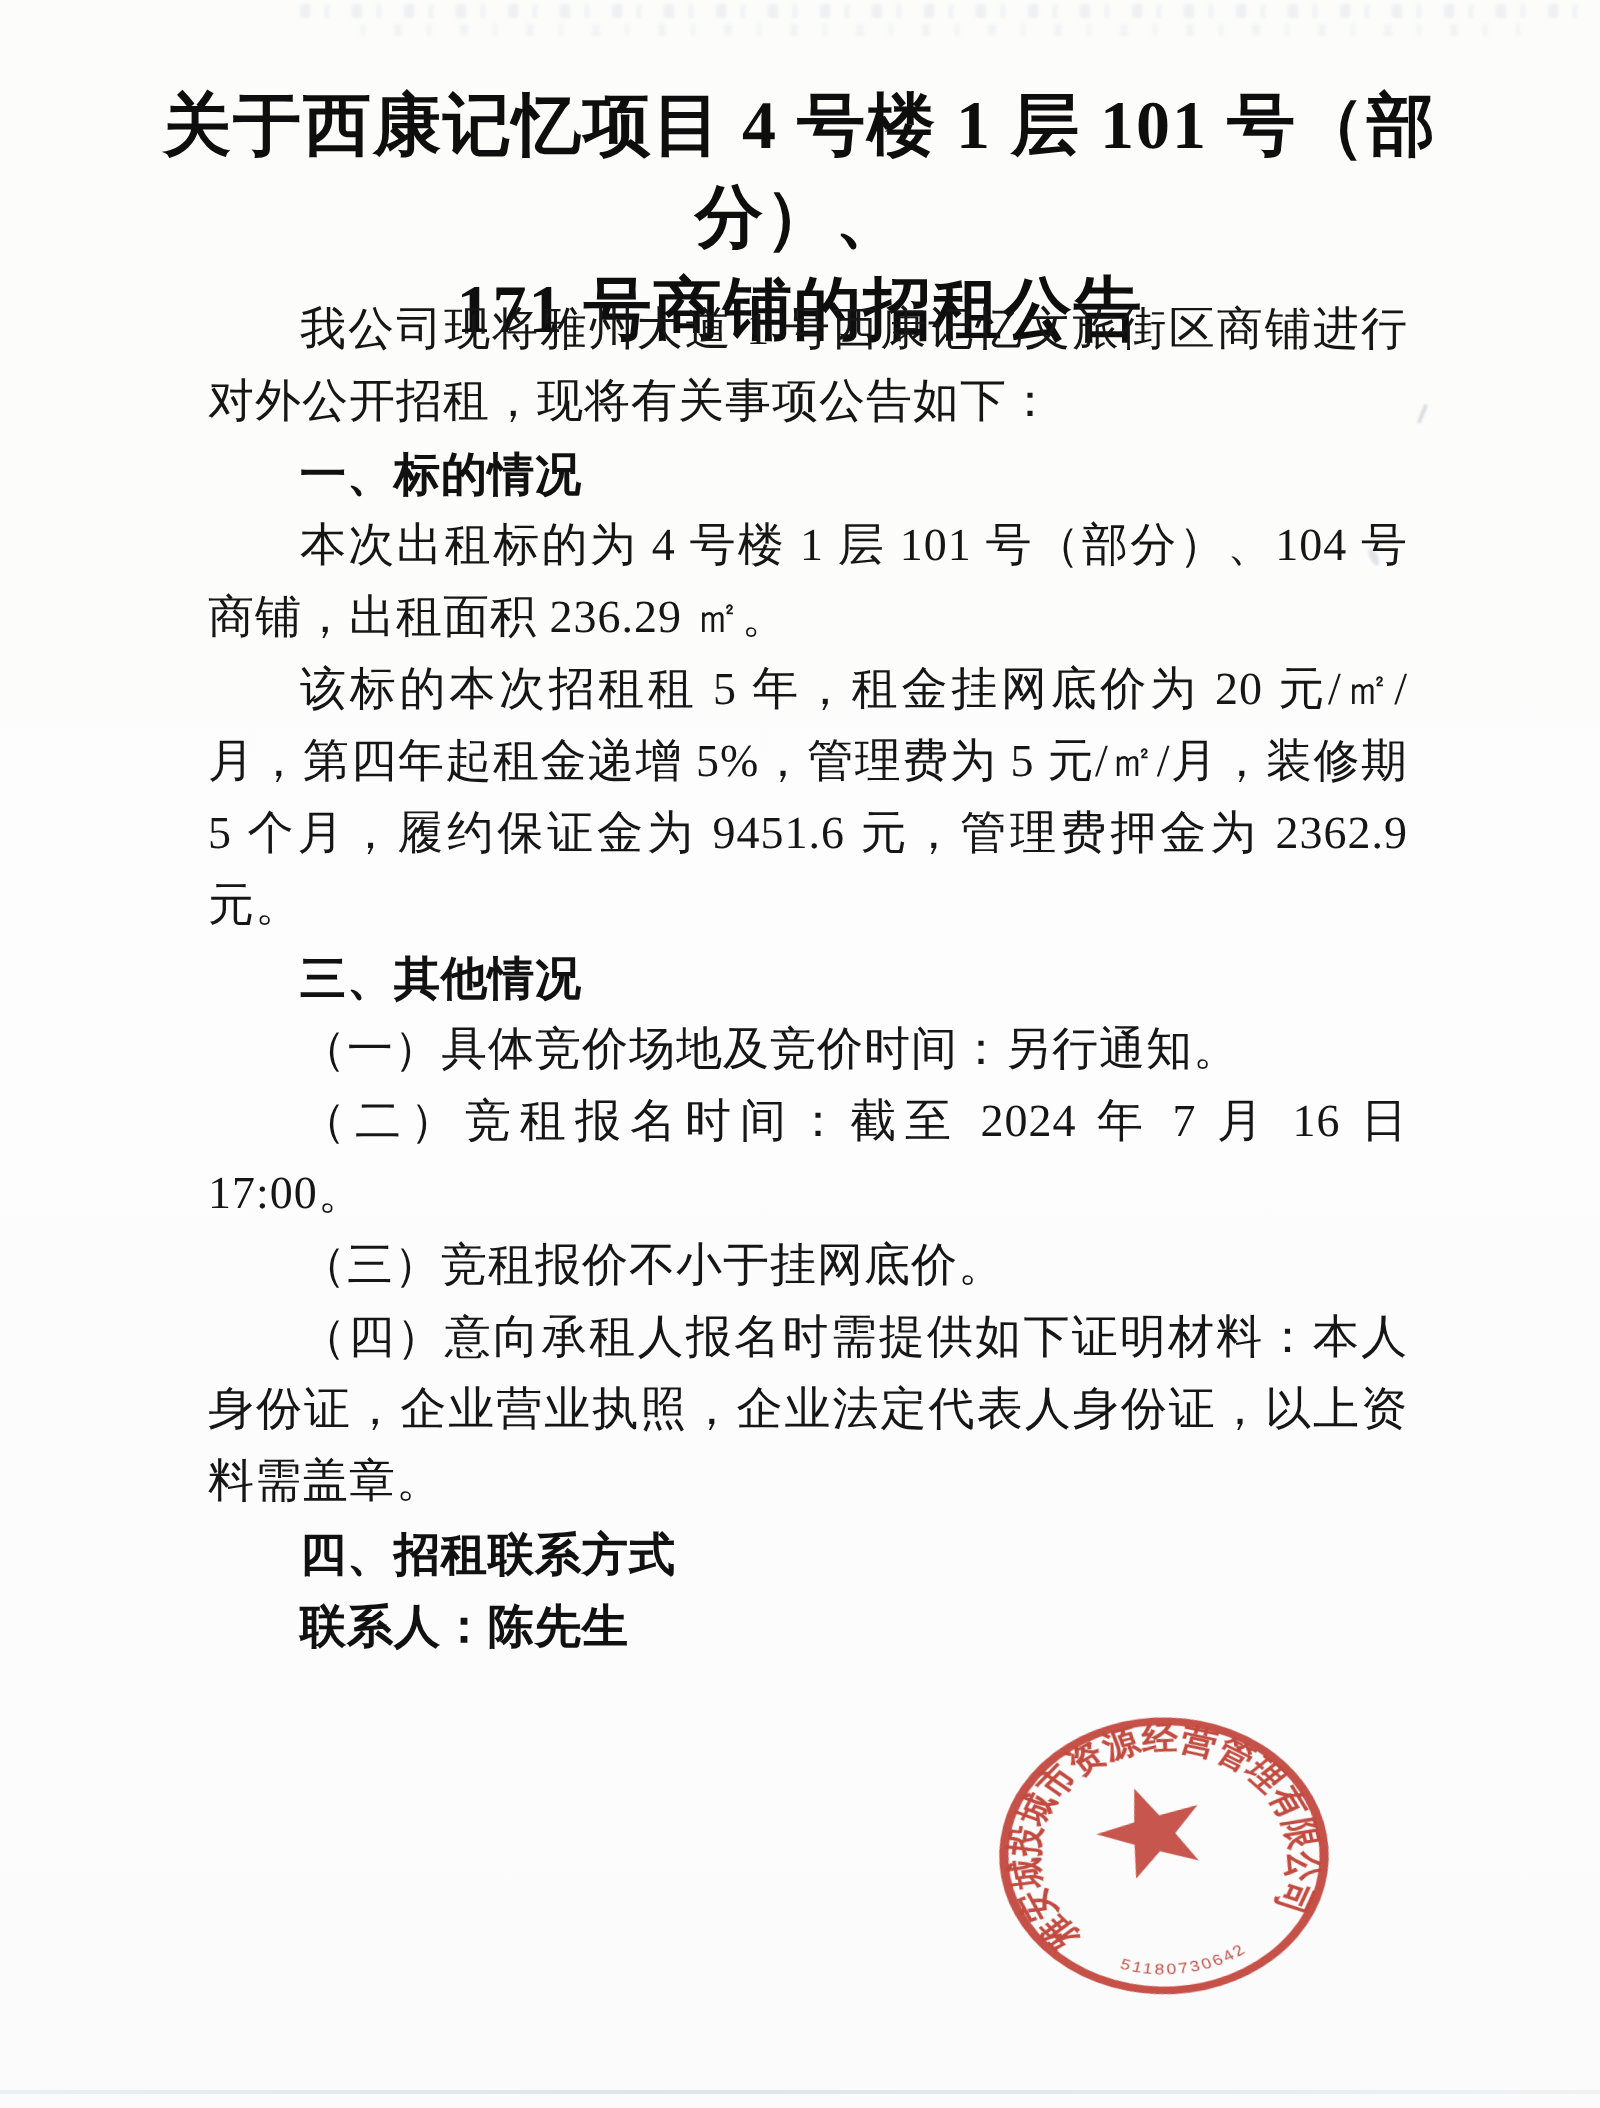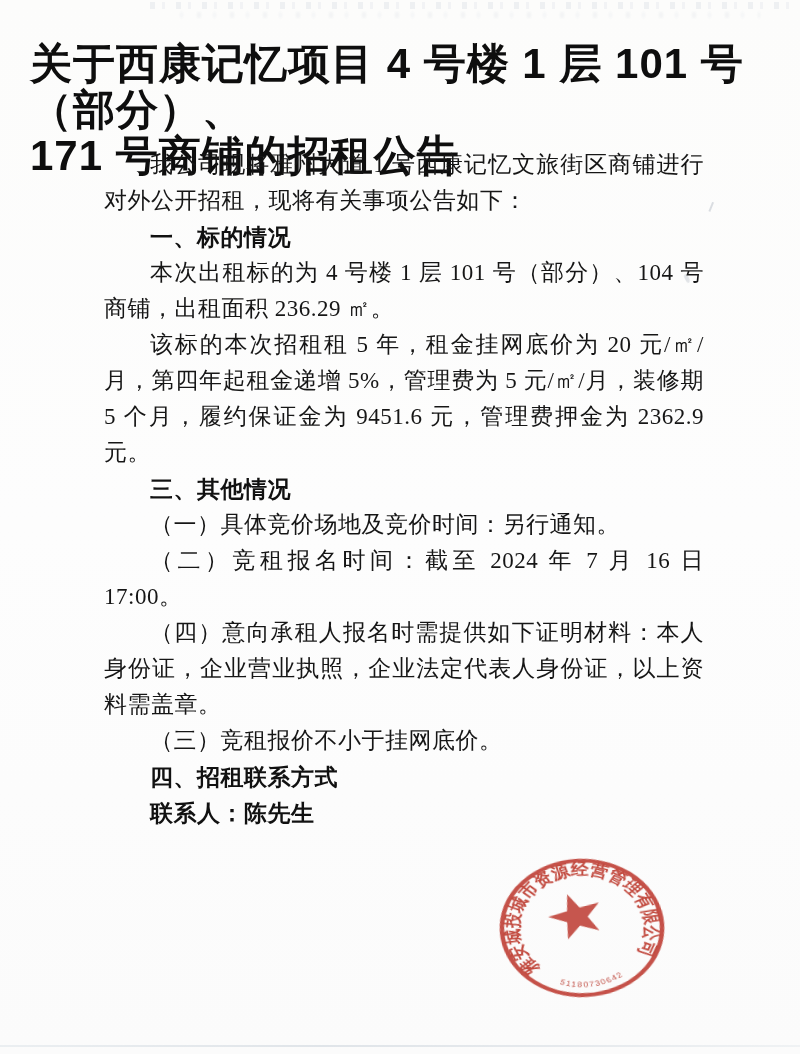--- a/index.html
+++ b/index.html
@@ -32,24 +32,24 @@
     background:#cbd0d6;border-radius:50% 50% 60% 40%;transform:rotate(-28deg);opacity:.55;filter:blur(.4px);
   }
   .bottom-edge{
     position:absolute;left:0;right:0;top:1045px;height:2px;
     background:linear-gradient(90deg,#e9edf0,#dde2e7 40%,#e3e7eb 70%,#eef1f3);
     opacity:.9;
   }
   
   .title{
     margin:41px 30px 0 30px;
-    text-align:left;
-    font-size:42px;line-height:46px;font-weight:bold;
+    text-align:center;
+    font-size:34px;line-height:46px;font-weight:bold;
     letter-spacing:1px;
-    font-family:Liberation Sans, sans-serif;
+    font-family:Liberation Serif, serif;
     color:#0e0e0e;
   }
   
   .content{
     position:absolute;left:104px;top:147px;width:600px;
     font-size:23px;line-height:36px;
     text-align:justify;text-justify:inter-character;text-align-last:left;
     letter-spacing:.5px;
   }
   .content p{margin:0;text-indent:46px;}
@@ -86,22 +86,22 @@
   </div>
 
   <div class="content">
     <p class="p-body">我公司现将雅州大道 1 号西康记忆文旅街区商铺进行对外公开招租，现将有关事项公告如下：</p>
     <p class="p-head">一、标的情况</p>
     <p class="p-body">本次出租标的为 4 号楼 1 层 101 号（部分）、104 号商铺，出租面积 236.29 ㎡。</p>
     <p class="p-body">该标的本次招租租 5 年，租金挂网底价为 20 元/㎡/月，第四年起租金递增 5%，管理费为 5 元/㎡/月，装修期 5 个月，履约保证金为 9451.6 元，管理费押金为 2362.9 元。</p>
     <p class="p-head">三、其他情况</p>
     <p class="p-body">（一）具体竞价场地及竞价时间：另行通知。</p>
     <p class="p-body">（二）竞租报名时间：截至 2024 年 7 月 16 日 17:00。</p>
+    <p class="p-body">（三）竞租报价不小于挂网底价。</p>
     <p class="p-body">（四）意向承租人报名时需提供如下证明材料：本人身份证，企业营业执照，企业法定代表人身份证，以上资料需盖章。</p>
-    <p class="p-body">（三）竞租报价不小于挂网底价。</p>
     <p class="p-head">四、招租联系方式</p>
     <p class="p-contact">联系人：陈先生</p>
 
   </div>
 
   <svg class="seal" viewBox="0 0 200 200" xmlns="http://www.w3.org/2000/svg">
     <defs>
       <filter id="inkblur" x="-10%" y="-10%" width="120%" height="120%">
         <feGaussianBlur stdDeviation="0.4"></feGaussianBlur>
       </filter>

